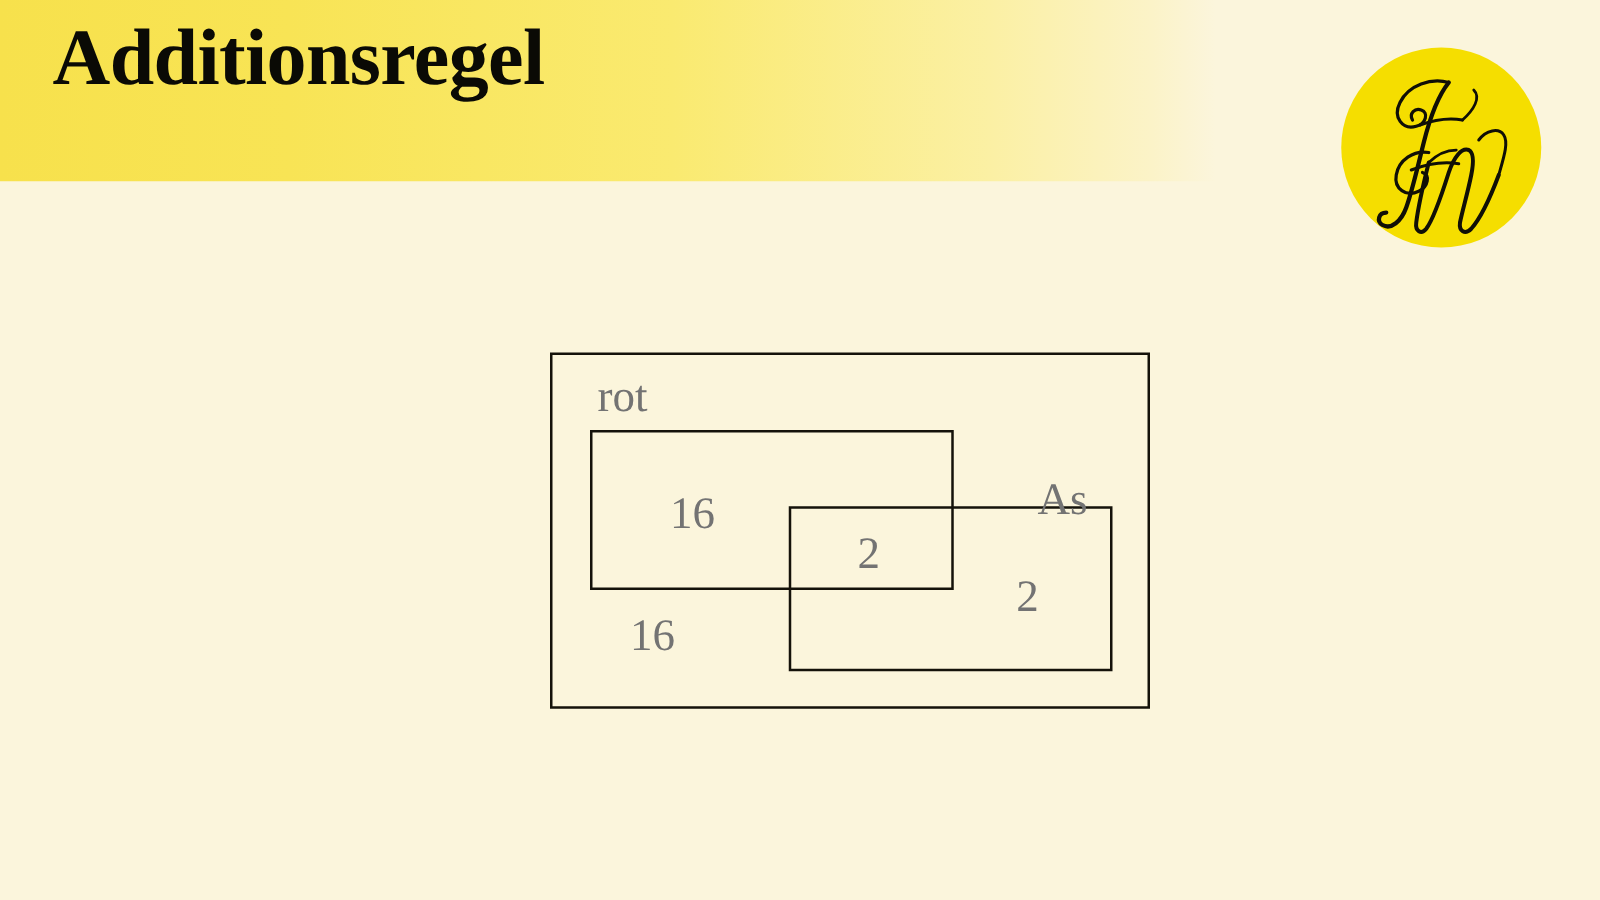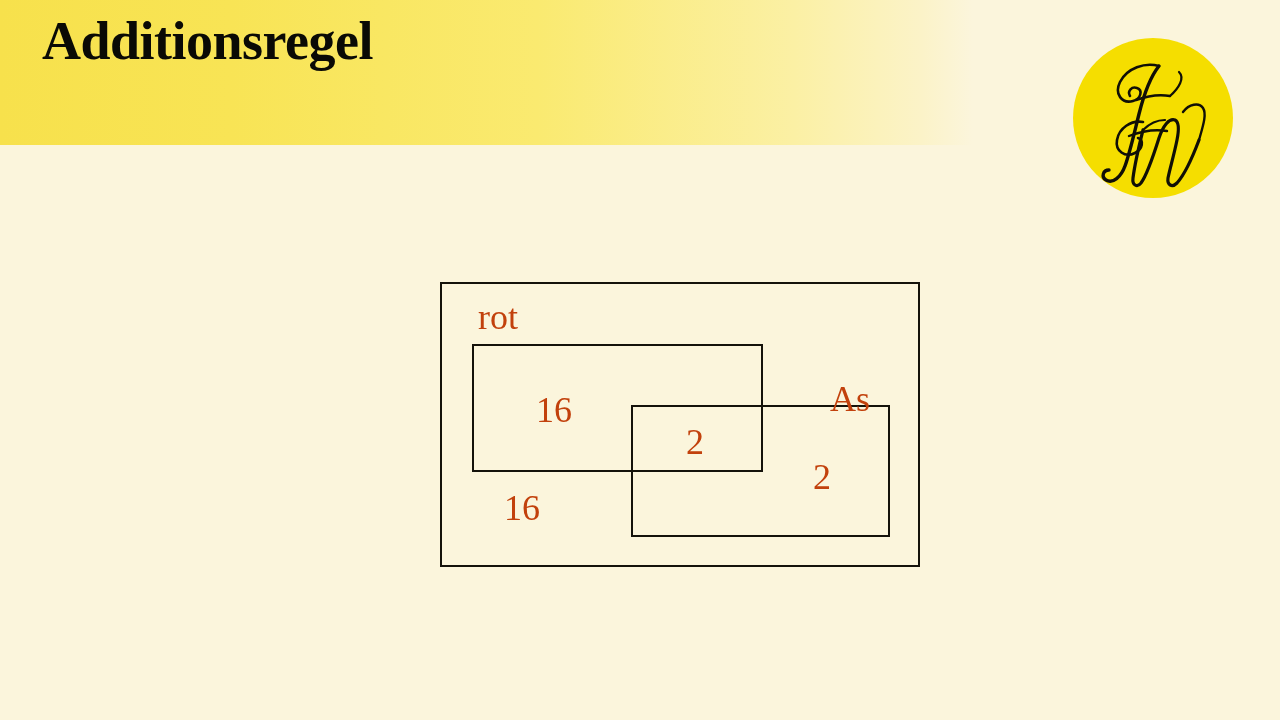--- a/index.html
+++ b/index.html
@@ -30,21 +30,21 @@
         #FBF0A4 62%,
         #FBF3C8 72%,
         #FBF5DC 76%,
         #FBF5DC 100%);
   }
 
   #page-title {
     position: absolute;
     left: 42px;
     top: 14px;
-    font-size: 54px;
+    font-size: 64px;
     line-height: 1.0;
     font-weight: 700;
     color: #0A0A05;
     letter-spacing: -0.5px;
     white-space: nowrap;
     font-family: "Liberation Serif", "DejaVu Serif", serif;
   }
 
   
   #brand-logo {
@@ -72,21 +72,21 @@
   #set-diagram {
     position: absolute;
     left: 0;
     top: 0;
     width: 1280px;
     height: 720px;
     pointer-events: none;
   }
   #set-diagram .dlabel {
     position: absolute;
-    color: #c2410c;
+    color: #737373;
     font-family: "Liberation Serif", "DejaVu Serif", serif;
     white-space: nowrap;
   }
 
   .rect-box {
     position: absolute;
     border: 2px solid #14120A;
     background: transparent;
     box-sizing: border-box;
   }

